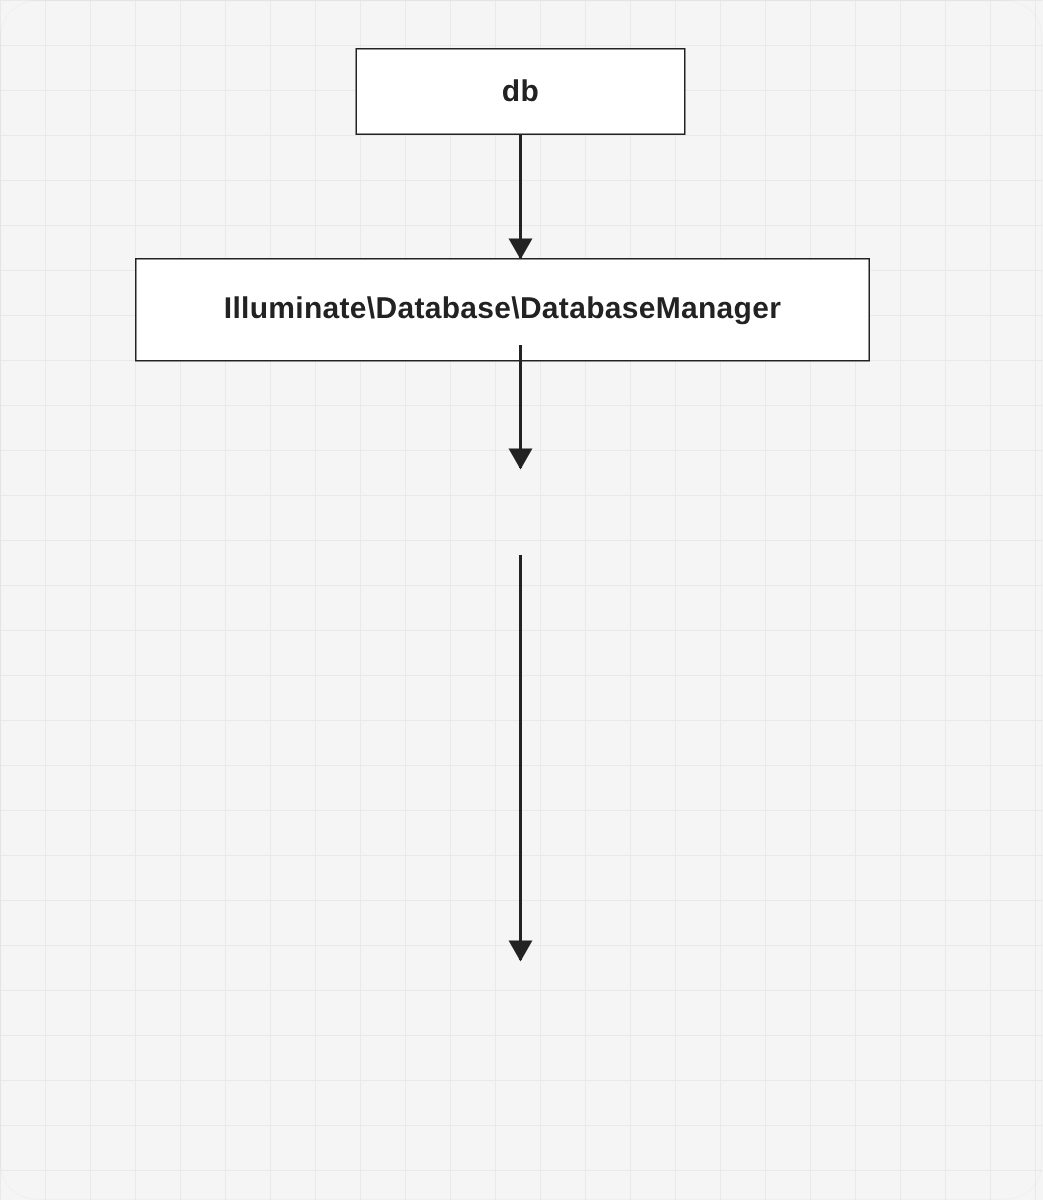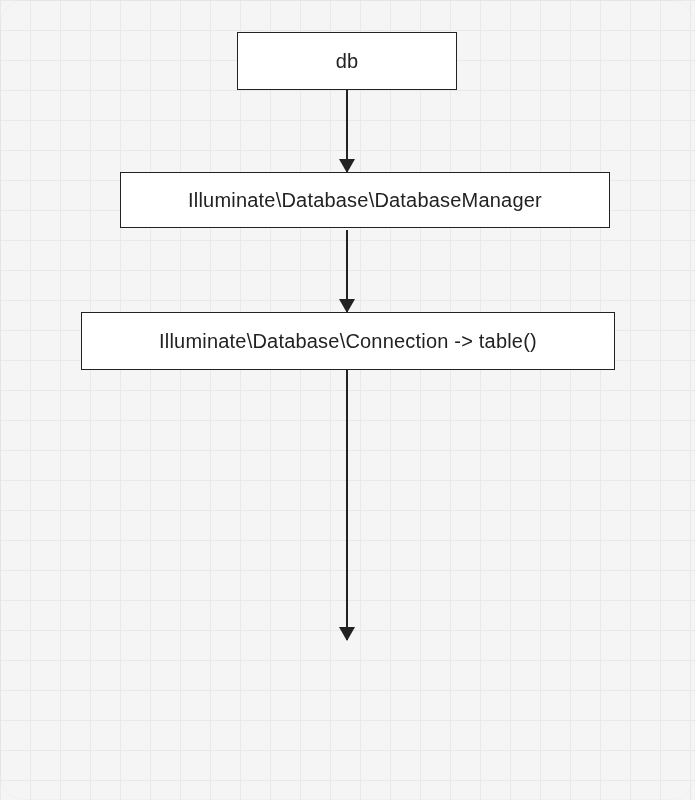--- a/index.html
+++ b/index.html
@@ -1,15 +1,15 @@
 <!DOCTYPE html>
 <html><head>
 <meta charset="utf-8">
 <style>
-  * { box-sizing: border-box; margin: 0; padding: 0; }
+  * { box-sizing: border-box; margin: 0; padding: 0; font-weight: bold; }
   body {
     width: 695px;
     height: 800px;
     position: relative;
     background: #f5f5f5;
     font-family: "Helvetica Neue", Arial, sans-serif;
     overflow: hidden;
   }
   .grid {
     position: absolute;
@@ -69,26 +69,23 @@
 <div class="rounded-frame"></div>
 
 <div class="canvas">
 
   <div class="node" style="left:237px; top:32px; width:220px; height:58px;">
     <span>db</span>
   </div>
 
   <div class="arrow" style="top:90px; height:82px; left:347px;"></div>
 
-  <div class="node" style="left:120px; top:172px; width:490px; height:56px;">
+  <div class="node" style="left:90px; top:172px; width:490px; height:69px;">
     <span>Illuminate\Database\DatabaseManager</span>
   </div>
 
   <div class="arrow" style="top:230px; height:82px; left:347px;"></div>
 
-  <div class="node" style="left:81px; top:312px; width:534px; height:58px;">
-    <span>Illuminate\Database\Connection -&gt; table()</span>
-  </div>
 
   <div class="arrow" style="top:370px; height:270px; left:347px;"></div>
 
 
 </div>
 
 </body></html>

